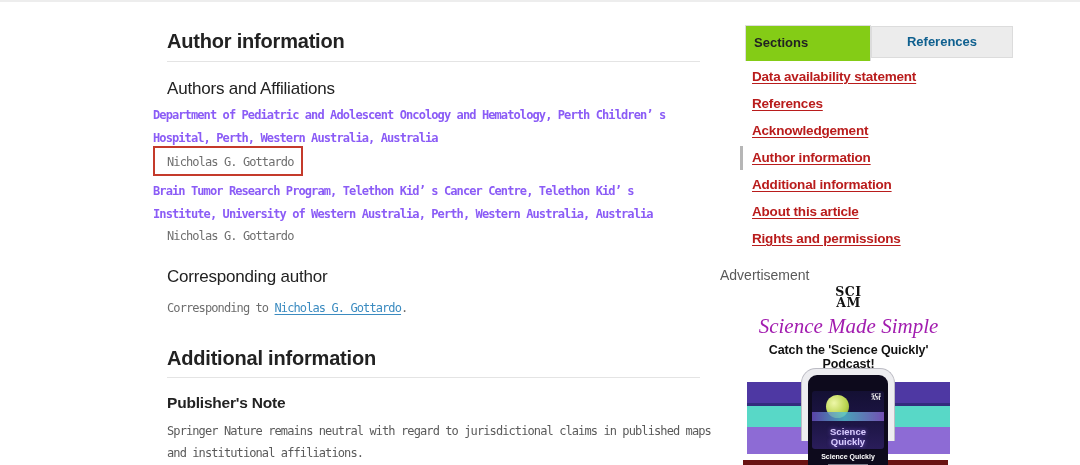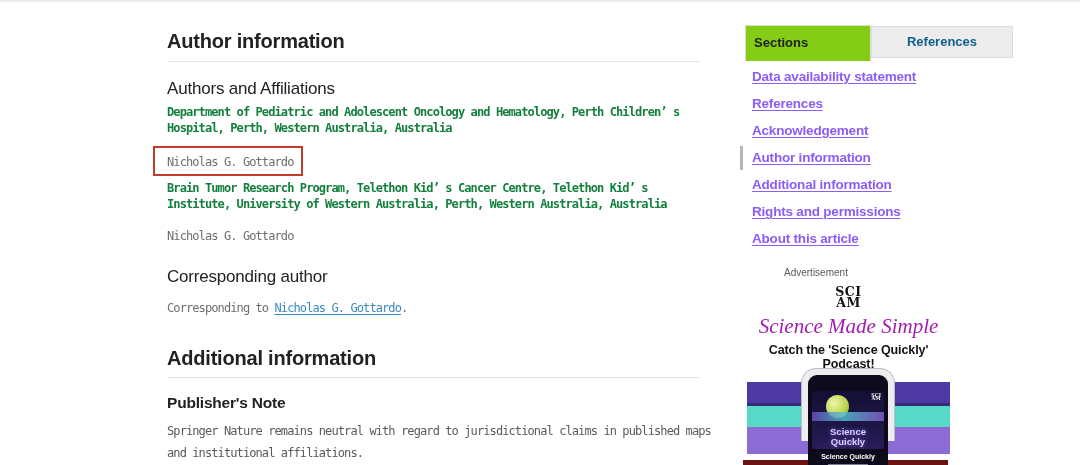--- a/index.html
+++ b/index.html
@@ -13,46 +13,46 @@
   
   .h2 { position:absolute; left:167px; font-weight:700; font-size:20px; line-height:26px;
         color:#222; letter-spacing:-0.2px; }
   .rule { position:absolute; left:167px; width:533px; height:1px; background:#e4e4e4; }
   .h3 { position:absolute; left:167px; font-weight:400; font-size:17px; line-height:22px;
         color:#222; letter-spacing:-0.2px; }
   .h4 { position:absolute; left:167px; font-weight:700; font-size:15.5px; line-height:20px;
         color:#222; letter-spacing:-0.2px; }
   .mono { font-family:"DejaVu Sans Mono","Liberation Mono",monospace; letter-spacing:-0.9px; }
   .pre { white-space:pre-line; }
-  .aff { position:absolute; left:167px; font-size:12px; line-height:16px;
-         font-weight:700; color:#15803d; }
+  .aff { position:absolute; left:153px; font-size:12px; line-height:23px;
+         font-weight:700; color:#8b5cf6; }
   .author-name { position:absolute; left:167px; font-size:12px; line-height:23px;
                  font-weight:400; color:#6e6e6e; }
   .red-box { position:absolute; left:153px; top:146px; width:150px; height:30px;
              border:2px solid #c43a2b; }
   .corr { position:absolute; left:167px; top:297px; font-size:12px; line-height:23px;
           font-weight:400; color:#6e6e6e; }
   .corr a { color:#3b8bc0; text-decoration:underline; text-underline-offset:2px; cursor:pointer; }
   .note { position:absolute; left:167px; top:420px; font-size:12px; line-height:22px;
           font-weight:400; color:#5a5a5a; }
 
   
   .tab-sections { position:absolute; left:745px; top:25px; width:126px; height:36px;
                   background:#84cc16; border:1px solid #dcdcdc; border-bottom:none;
                   font-weight:700; font-size:13px; color:#222; padding:9px 0 0 8px; cursor:pointer; }
   .tab-references { position:absolute; left:871px; top:26px; width:142px; height:32px;
                     background:#ececec; border:1px solid #dcdcdc; text-align:center;
                     line-height:30px; font-weight:600; font-size:13px; color:#0f608f; cursor:pointer; }
   .side-links { position:absolute; left:752px; top:63px; }
   .side-link { display:block; height:27px; line-height:27px; font-size:13.5px; font-weight:600;
-               color:#8b5cf6; text-decoration:underline; text-underline-offset:2px;
+               color:#b91c1c; text-decoration:underline; text-underline-offset:2px;
                letter-spacing:-0.2px; cursor:pointer; }
   .active-indicator { position:absolute; left:740px; top:146px; width:3px; height:24px;
                       background:#b6b6b6; }
-  .ad-label { position:absolute; left:784px; top:267px; font-size:10px; color:#595959; }
+  .ad-label { position:absolute; left:720px; top:267px; font-size:14px; color:#595959; }
 
   
   .ad-top { position:absolute; left:747px; top:287px; width:203px; text-align:center; }
   .sciam-logo { font-family:"DejaVu Serif","Liberation Serif",serif; font-weight:700;
                 font-size:12.5px; line-height:10.5px; color:#111; letter-spacing:0.5px; }
   .tagline { margin-top:7px; font-family:"Liberation Serif","DejaVu Serif",serif;
              font-style:italic; font-size:21px; line-height:22px; color:#a21caf; }
   .cta { margin-top:6px; font-weight:700; font-size:12.5px; color:#111; letter-spacing:-0.1px; }
 
   .ad-media { position:absolute; left:747px; top:368px; width:203px; height:97px; cursor:pointer; }
@@ -115,22 +115,22 @@
 
   <div class="tab-sections">Sections</div>
   <div class="tab-references">References</div>
 
   <nav class="side-links">
     <a class="side-link">Data availability statement</a>
     <a class="side-link">References</a>
     <a class="side-link">Acknowledgement</a>
     <a class="side-link">Author information</a>
     <a class="side-link">Additional information</a>
+    <a class="side-link">About this article</a>
     <a class="side-link">Rights and permissions</a>
-    <a class="side-link">About this article</a>
   </nav>
   <div class="active-indicator"></div>
 
   <div class="ad-label">Advertisement</div>
 
   <div class="ad-top">
     <div class="sciam-logo">
       <div>SCI</div>
       <div>AM</div>
     </div>

